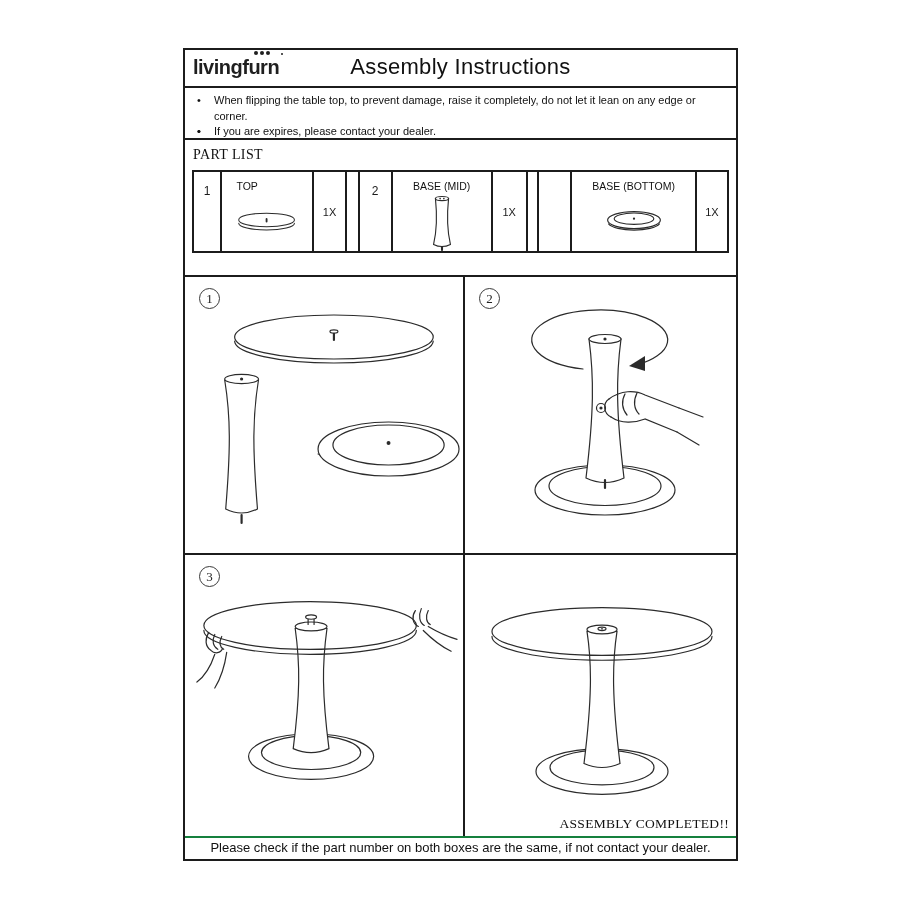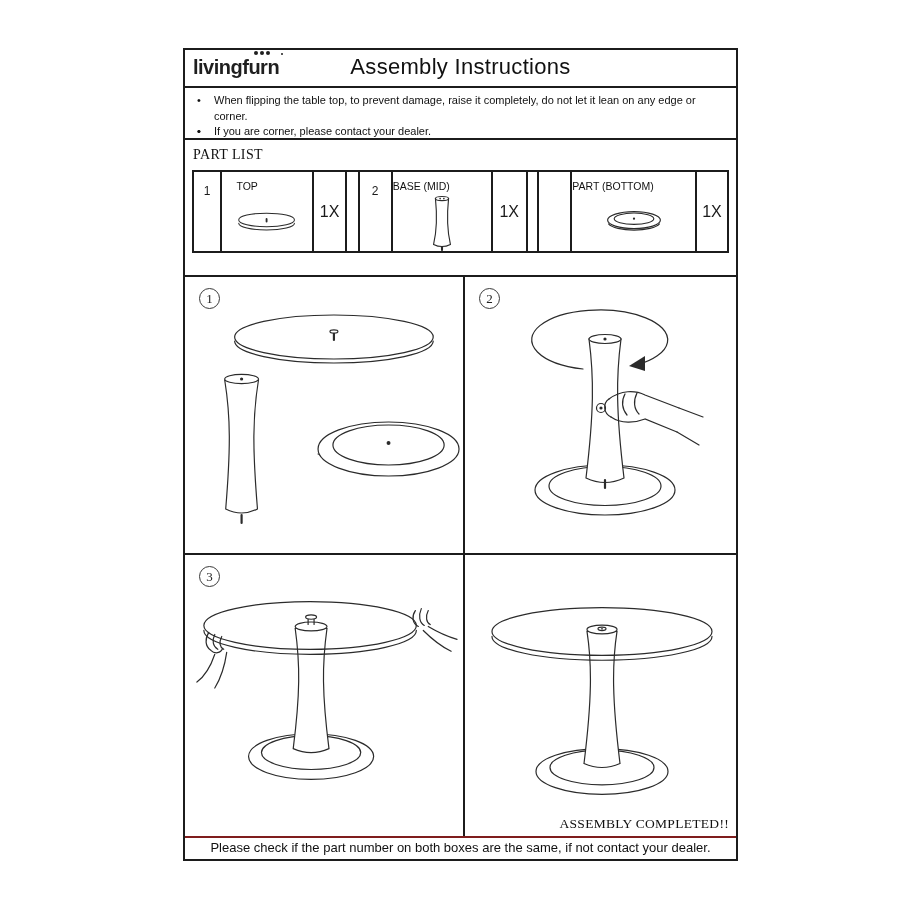--- a/index.html
+++ b/index.html
@@ -22,38 +22,38 @@
   .warn li .bullet { position:absolute; left:12px; top:0; font-size:11px; }
 
   
   .plist-label { height:30px; padding:7px 0 12px 8px; font-family:"Liberation Serif",serif; font-size:14px; letter-spacing:0.4px; color:#111; flex:0 0 auto; }
   .ptable-wrap { flex:0 0 auto; height:83px; padding:0 7px; }
   .ptable { display:flex; height:83px; border:2px solid #1c1c1c; background:#fff; }
   .pcell { border-right:2px solid #1c1c1c; position:relative; }
   .pcell:last-child { border-right:none; }
   .pc-num { flex:28 0 0; text-align:center; padding-top:12px; font-size:12px; }
   .pc-part { display:flex; flex-direction:column; }
-  .pc-part .plabel { font-size:10.5px; padding-top:8px; text-align:left; color:#111; }
+  .pc-part .plabel { font-size:10.5px; padding-top:8px; text-align:center; color:#111; }
   .pc-part .plabel.left { text-align:left; padding-left:14px; }
   .pc-part .pimg { flex:1; display:flex; align-items:center; justify-content:center; }
-  .pc-qty { display:flex; align-items:center; justify-content:center; font-size:16px; }
+  .pc-qty { display:flex; align-items:center; justify-content:center; font-size:11px; }
   .pc-spacer { flex:11 0 0; }
 
   
   .grid { flex:1 1 auto; border-top:2px solid #1c1c1c; display:grid; grid-template-columns:280px 1fr; grid-template-rows:278px 1fr; }
   .gcell { position:relative; overflow:hidden; }
   .gcell.bR { border-right:2px solid #1c1c1c; }
   .gcell.bB { border-bottom:2px solid #1c1c1c; }
   .badge { position:absolute; left:14px; top:11px; width:21px; height:21px; border:1.2px solid #3a3a3a; border-radius:50%;
            display:flex; align-items:center; justify-content:center; font-family:"Liberation Serif",serif; font-size:13px; color:#222; }
   .gcell svg { position:absolute; inset:0; width:100%; height:100%; }
   .completed { position:absolute; right:7px; bottom:4px; font-family:"Liberation Serif",serif; font-size:13.5px; color:#111; letter-spacing:0.3px;margin-left:36px; }
 
   
-  .ftr { flex:0 0 auto; height:23px; border-top:2px solid #7f1d1d; text-align:center; font-size:13px; line-height:20px; color:#111; }
+  .ftr { flex:0 0 auto; height:23px; border-top:2px solid #15803d; text-align:center; font-size:13px; line-height:20px; color:#111; }
 
   svg .ln { fill:none; stroke:#2b2b2b; stroke-width:1.2; stroke-linecap:round; }
   svg .lnw { fill:#ffffff; stroke:#2b2b2b; stroke-width:1.2; }
   svg .thick { stroke-width:2.2; }
   svg .dot { fill:#2b2b2b; stroke:none; }
 </style>
 </head>
 <body>
 
 <div class="page">
@@ -69,21 +69,21 @@
           </span>
         <span class="logo-tm"></span>
       </div>
       <div class="title">Assembly Instructions</div>
     </div>
 
     <div class="warn">
       <ul>
         <li><span class="bullet">•</span><span>When flipping the table top, to prevent damage, raise it completely, do not let it lean on any edge or corner.</span></li>
         <li><span class="bullet">•</span></li>
-        <li><span class="bullet">•</span><span>If you are corner, please contact your dealer.</span></li>
+        <li><span class="bullet">•</span><span>If you are expires, please contact your dealer.</span></li>
       </ul>
     </div>
 
     <div class="plist-label">PART LIST</div>
 
     <div class="ptable-wrap">
       <div class="ptable">
 
         <div class="pcell pc-num" style="flex:28 0 0">1</div>
         <div class="pcell pc-part" style="flex:95 0 0">
@@ -112,21 +112,21 @@
               <path class="ln thick" d="M20,58 L20,61"></path>
             </svg>
           </div>
         </div>
         <div class="pcell pc-qty" style="flex:35 0 0">1X</div>
 
         <div class="pcell pc-spacer" style="flex:10 0 0"></div>
         <div class="pcell pc-num" style="flex:33 0 0"></div>
 
         <div class="pcell pc-part" style="flex:130 0 0">
-          <div class="plabel">PART (BOTTOM)</div>
+          <div class="plabel">BASE (BOTTOM)</div>
           <div class="pimg">
             <svg width="66" height="32" viewBox="0 0 70 32">
               <path class="ln" d="M8,18 A 28,9 0 0 0 62,18"></path>
               <ellipse class="lnw" cx="35" cy="14" rx="28" ry="9"></ellipse>
               <ellipse class="ln" cx="35" cy="12.5" rx="21" ry="6"></ellipse>
               <circle class="dot" cx="35" cy="12.5" r="1.2"></circle>
             </svg>
           </div>
         </div>
         <div class="pcell pc-qty" style="flex:32 0 0">1X</div>

